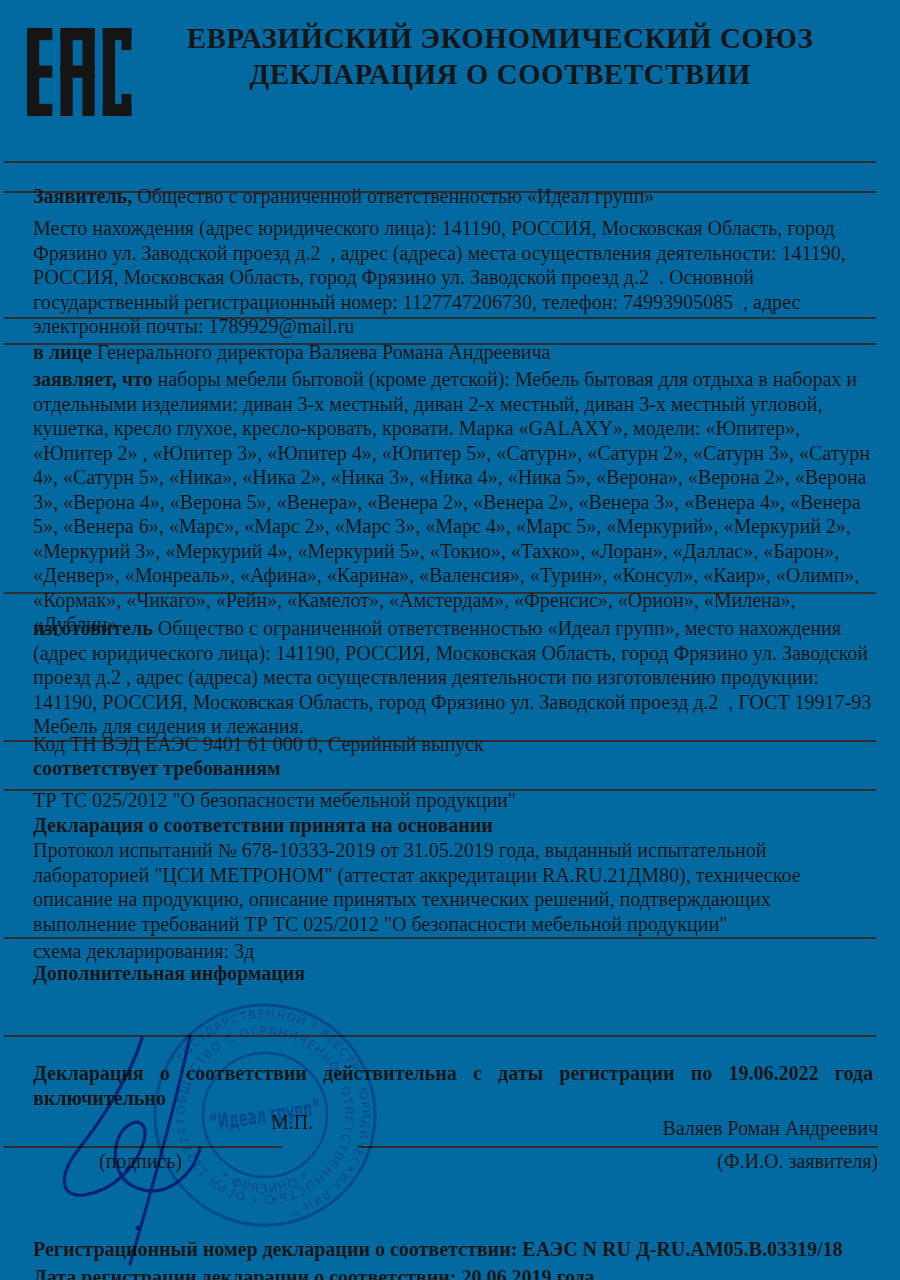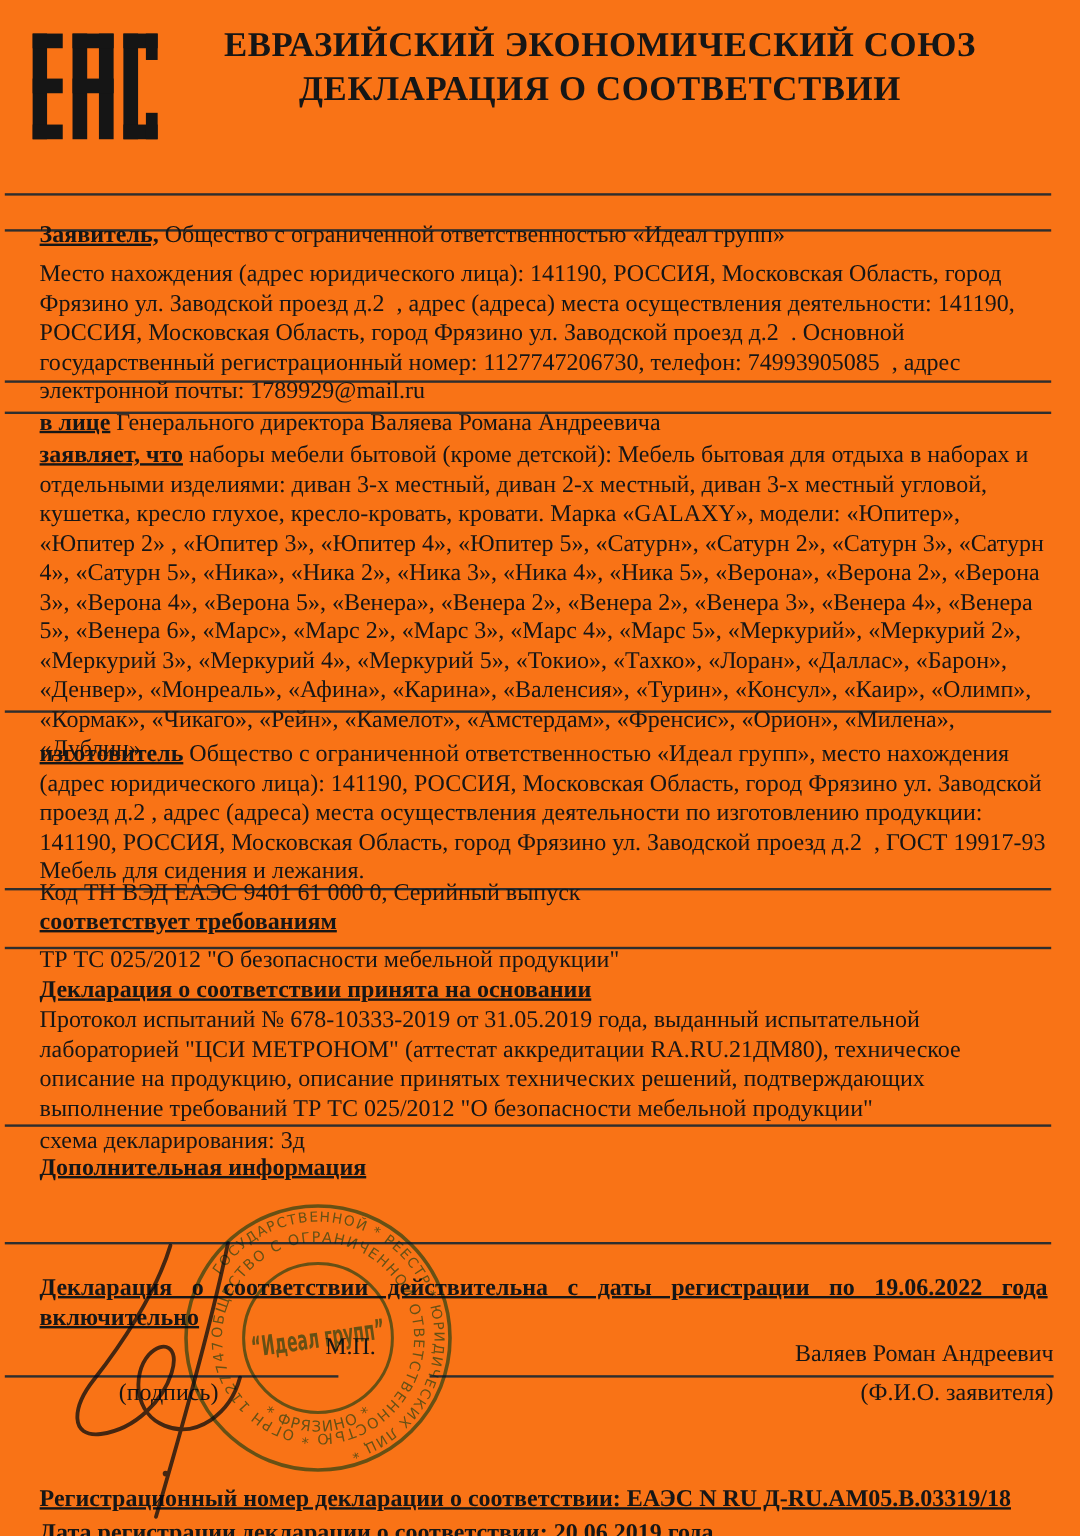--- a/index.html
+++ b/index.html
@@ -1,23 +1,23 @@
 <!DOCTYPE html>
 <html><head>
 <meta charset="utf-8">
 <style>
   html,body{margin:0;padding:0;background:#e8e8e8;}
   .page{
     position:relative;width:900px;height:1280px;margin:0 auto;
-    background:#f97316;color:#161616;overflow:hidden;
+    background:#0369a1;color:#161616;overflow:hidden;
     font-family:"Liberation Serif","DejaVu Serif",serif;
   }
   .rule{position:absolute;left:4px;width:872px;height:0;border-top:2px solid #2e2e2e;}
   .para{position:absolute;left:33px;width:840px;font-size:20px;line-height:24.5px;text-align:left;}
-  .b{font-weight:bold;text-decoration:underline;}
+  .b{font-weight:bold;}
   .title-block{position:absolute;left:150px;top:20px;width:700px;text-align:center;
     font-weight:bold;font-size:29px;line-height:36px;letter-spacing:.5px;}
   .eac-logo{position:absolute;left:27px;top:22px;}
   .justify{text-align:justify;word-spacing:5px;}
   .sig-line{position:absolute;height:0;border-top:2px solid #2e2e2e;}
   .sig-line.left{left:4px;width:278px;top:1146px;}
   .sig-line.right{left:358px;width:520px;top:1146px;}
   .caption{position:absolute;font-size:20px;}
   .center{text-align:right;}
   .ink{position:absolute;mix-blend-mode:multiply;pointer-events:none;}

